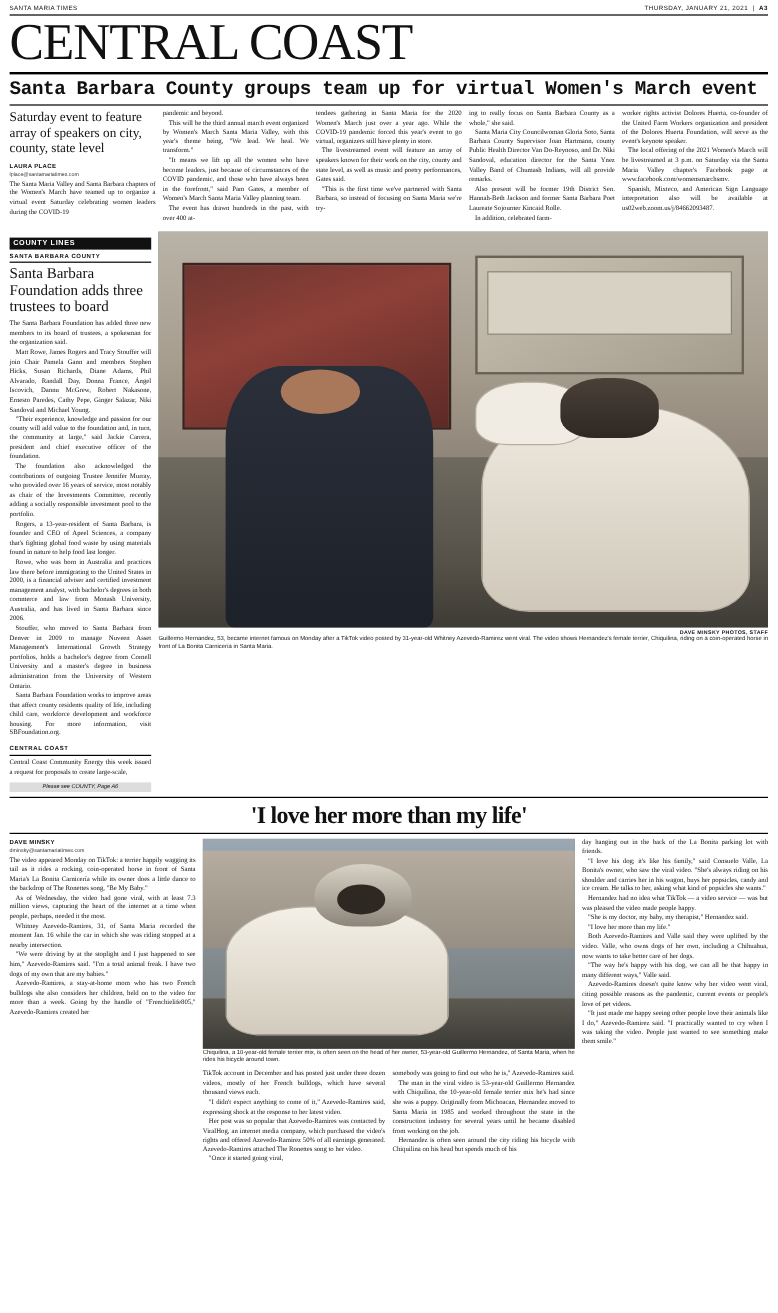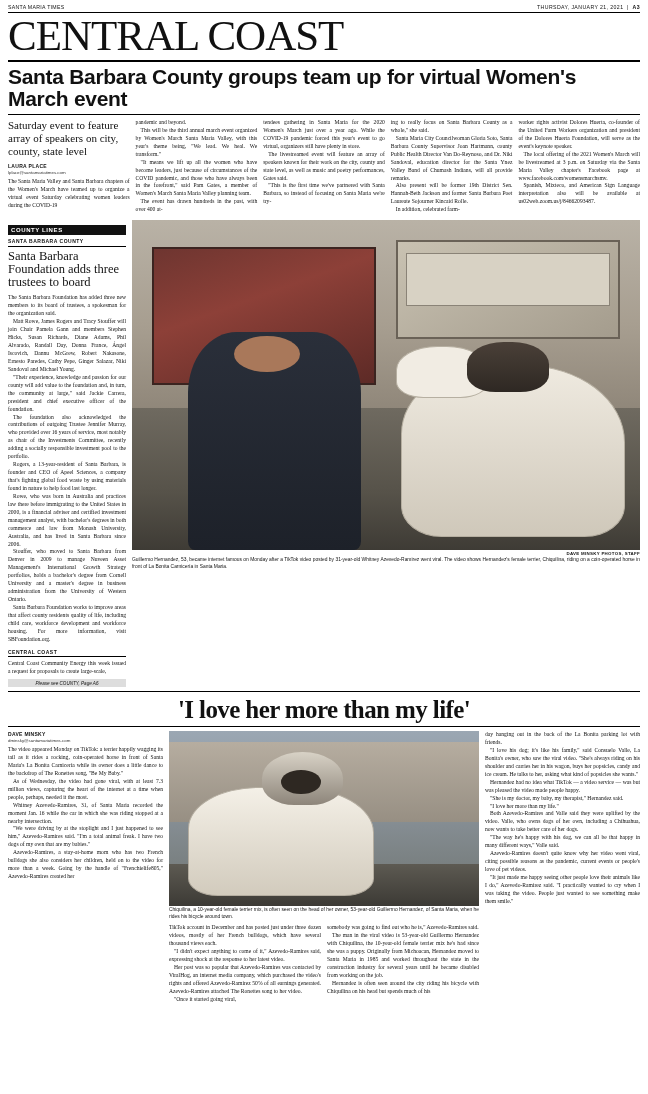--- a/index.html
+++ b/index.html
@@ -42,22 +42,22 @@
     font-size: 43px;
     line-height: .95;
     letter-spacing: -1px;
     font-weight: 400;
     margin: 2px 0 3px 0;
   }
   .rule-thick { border-bottom: 2px solid #000; margin-bottom: 4px; }
   .rule-thin { border-bottom: 1px solid #000; }
 
   .headline-main {
-    font-family: Liberation Sans, sans-serif;
-    font-size: 21px;
+    font-family: Liberation Mono, monospace;
+    font-size: 16px;
     font-weight: 700;
     line-height: 1.05;
     letter-spacing: -.3px;
     margin: 3px 0 4px 0;
   }
 
   
   .cols {
     display: flex;
     gap: 6px;
@@ -141,21 +141,21 @@
   .caption {
     font-family: "Liberation Sans", sans-serif;
     font-size: 4.9px;
     line-height: 1.35;
     text-align: justify;
     margin-top: 1px;
   }
 
   .big-headline {
     font-family: "Liberation Serif", serif;
-    font-size: 25px;
+    font-size: 20px;
     font-weight: 700;
     letter-spacing: -.6px;
     text-align: center;
     margin: 5px 0 4px 0;
     line-height: 1;
   }
 
   .continued {
     font-family: "Liberation Sans", sans-serif;
     font-size: 4.6px;

